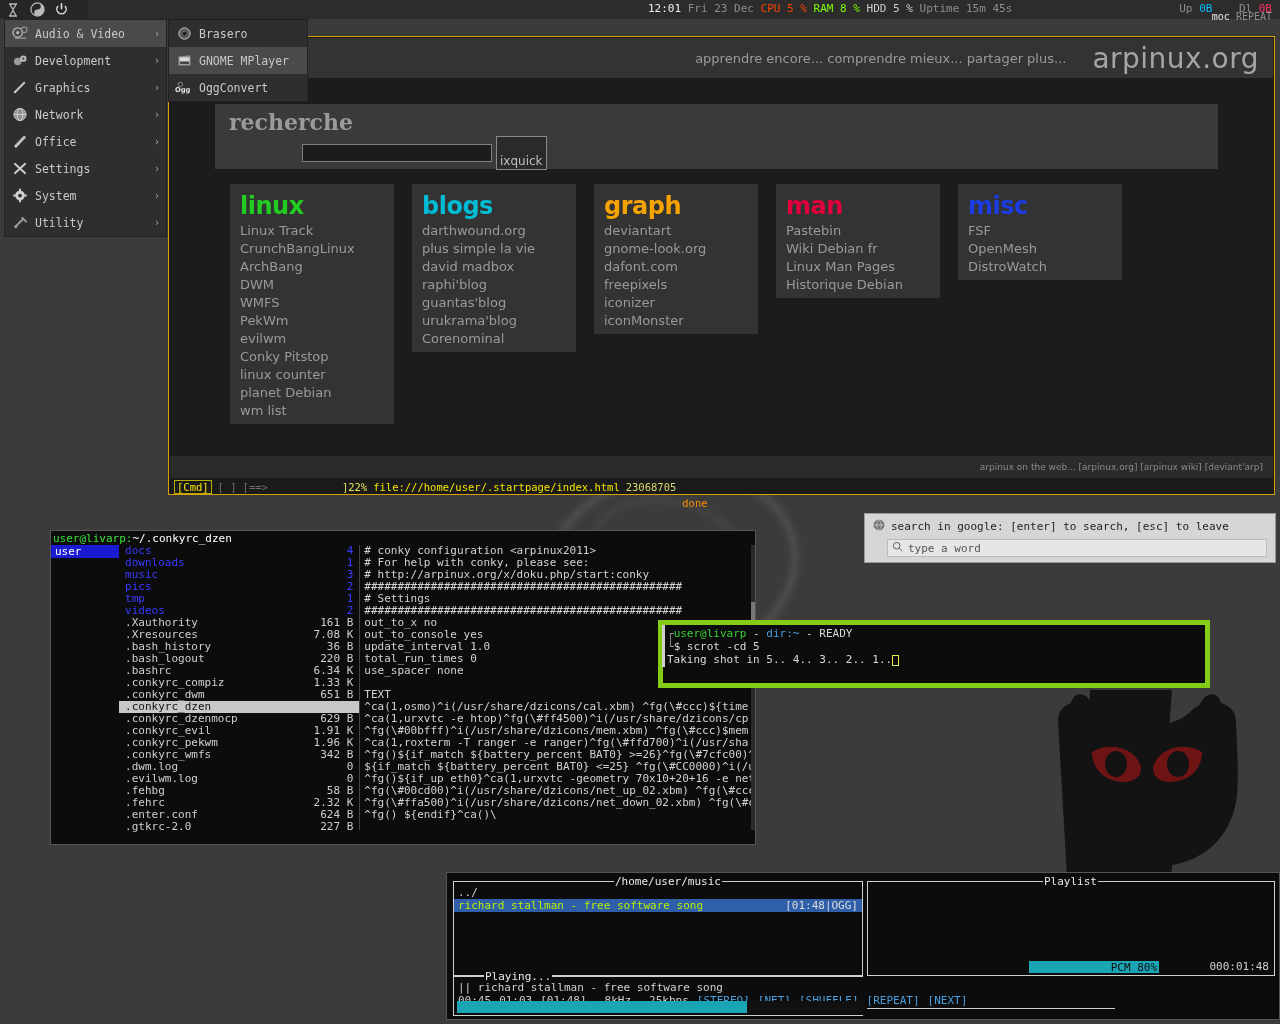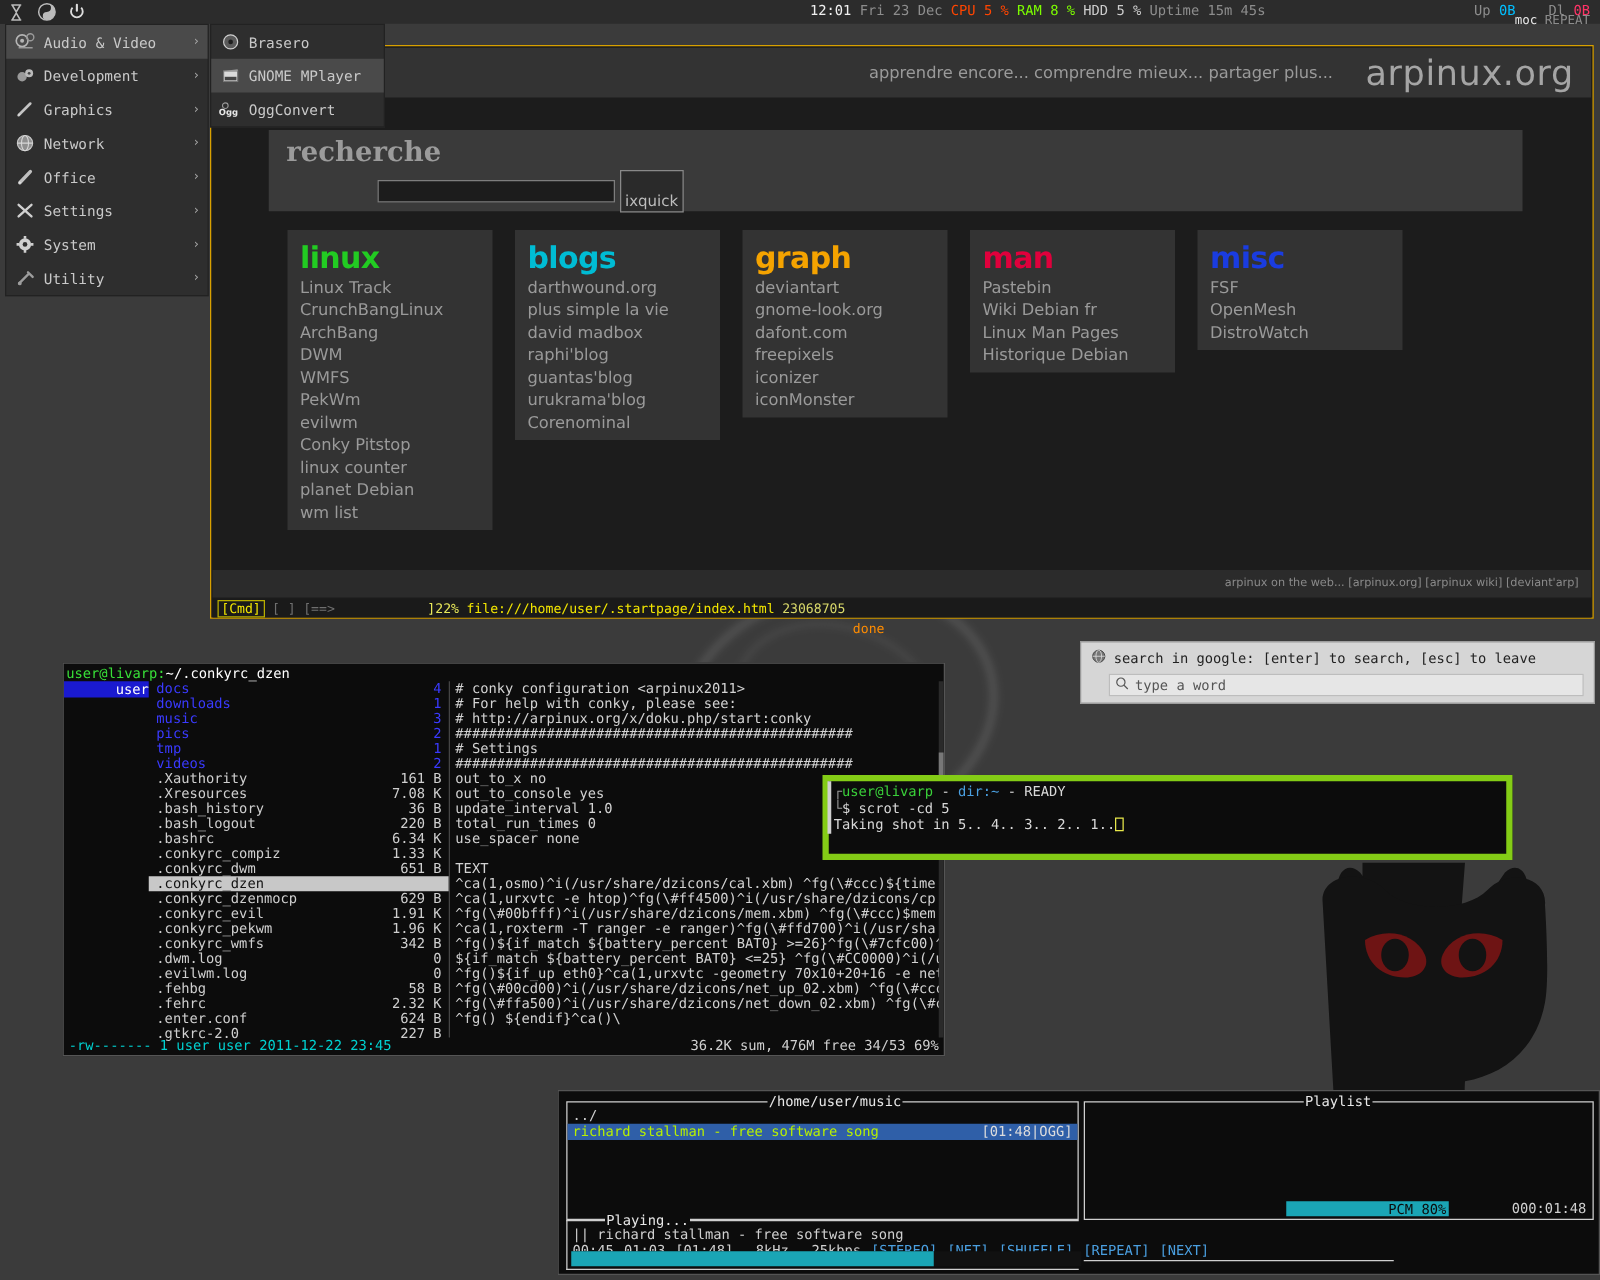--- a/index.html
+++ b/index.html
@@ -161,21 +161,21 @@
   #ranger {
     position: absolute; left: 50px; top: 530px; width: 706px; height: 315px;
     background: #0c0c0c; border: 1px solid #555;
     font-family: "DejaVu Sans Mono", monospace; font-size: 11px;
     color: #cfcfcf; z-index: 25; overflow: hidden;
   }
   #r-title { color: #38e038; padding: 1px 0 0 2px; white-space: nowrap; }
   #r-title .path { color: #ffffff; }
   #r-body { position: absolute; left: 0; top: 14px; right: 0; bottom: 14px; display: flex; }
   #r-col1 { width: 85px; border-right: 0px; }
-  #r-col1 .hl { background: #1a1ad0; color: #ffffff; padding-left: 4px; text-align: right; }
+  #r-col1 .hl { background: #1a1ad0; color: #ffffff; padding-left: 4px; }
   #r-col2 { width: 300px; position: relative; }
   #r-col2 .row { display: flex; justify-content: space-between; height: 12px;
                  line-height: 12px; padding: 0 6px 0 6px; white-space: nowrap; }
   #r-col2 .row.dir .nm, #r-col2 .row.dir .sz { color: #3a3aff; }
   #r-col2 .row.sel { background: #c8c8c8; color: #111; flex-direction: column; }
   #r-col2 .row.sel .nm, #r-col2 .row.sel .sz { color: #111; }
   #r-col2 .nm { color: #cfcfcf; }
   #r-col2 .sz { color: #cfcfcf; }
   #r-col3 { flex: 1; position: relative; border-left: 1px solid #444; padding-left: 4px; }
   #r-col3 .pl { height: 12px; line-height: 12px; white-space: nowrap; overflow: hidden; color: #d2d2d2;}
@@ -642,24 +642,20 @@
         <div class="pl">${if_match ${battery_percent BAT0} &lt;=25}  ^fg(\#CC0000)^i(/u</div>
         <div class="pl"> ^fg()${if_up eth0}^ca(1,urxvtc -geometry 70x10+20+16 -e net</div>
         <div class="pl"> ^fg(\#00cd00)^i(/usr/share/dzicons/net_up_02.xbm) ^fg(\#ccc</div>
         <div class="pl"> ^fg(\#ffa500)^i(/usr/share/dzicons/net_down_02.xbm) ^fg(\#c</div>
         <div class="pl">^fg() ${endif}^ca()\</div>
         <div id="r-scroll">
             <i></i>
           </div>
       </div>
     </div>
-    <div id="r-foot">
-      <span class="perm">-rw------- 1 user user 2011-12-22 23:45</span>
-      <span class="info">36.2K sum, 476M free  34/53  69%</span>
-    </div>
   </div>
 
   <div id="gsearch">
     <div class="line1">
       <span>
         <svg width="12" height="12" viewBox="0 0 16 16">
             <circle cx="8" cy="8" r="6.5" fill="#777" stroke="#444" stroke-width="1"></circle>
             <ellipse cx="8" cy="8" rx="3" ry="6.5" fill="none" stroke="#ddd" stroke-width="0.9"></ellipse>
             <path d="M1.5 8h13" stroke="#ddd" stroke-width="0.9"></path>
           </svg>

